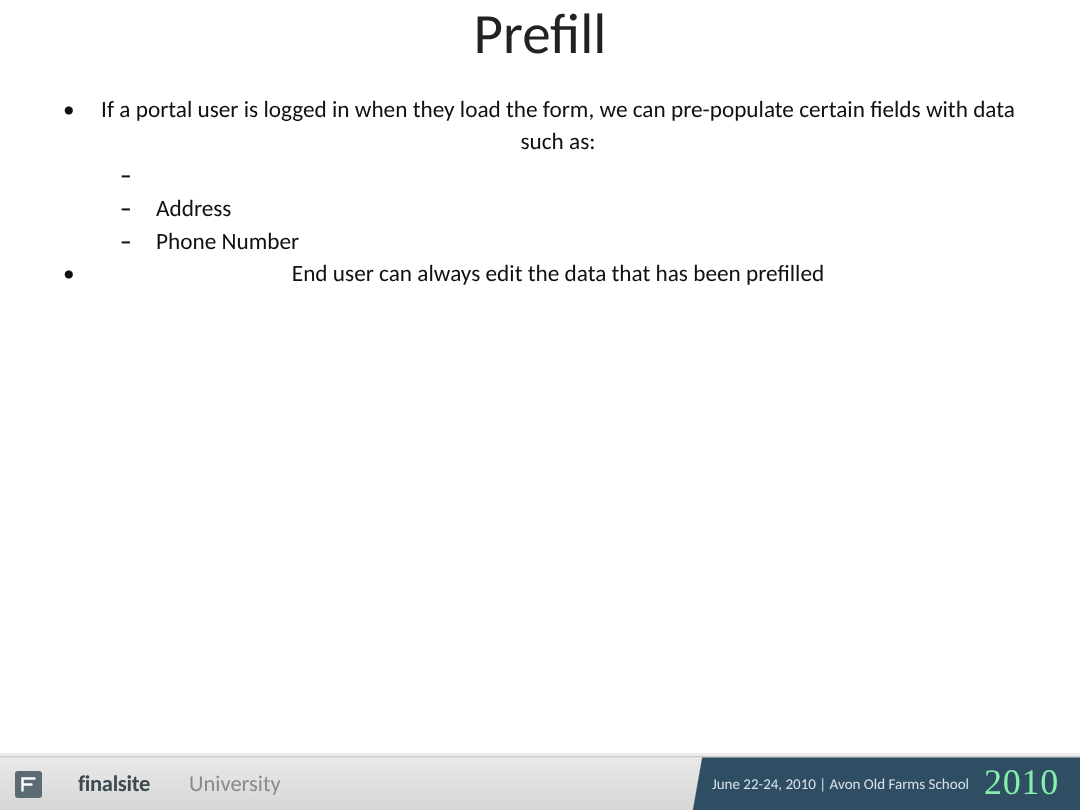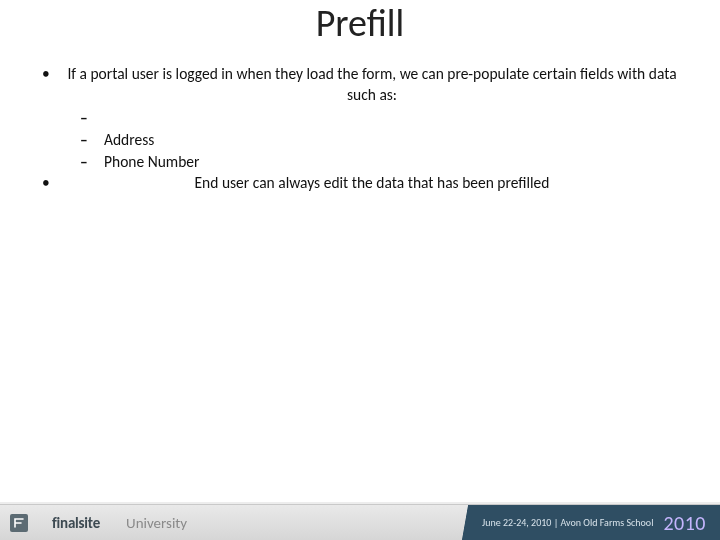--- a/index.html
+++ b/index.html
@@ -16,21 +16,21 @@
   .footer { position: absolute; left: 0; right: 0; bottom: 0; height: 42px; }
   .footer-bar { position: absolute; left: 0; right: 0; bottom: 0; height: 36px; background: linear-gradient(#e9e9e9, #d6d6d6); border-top: 1px solid #c9c9c9; display: flex; align-items: stretch; }
   .footer-left { flex: 1; display: flex; align-items: center; padding-left: 10px; gap: 24px; }
   .logo-square { width: 18px; height: 18px; background: #5c6b73; border-radius: 2px; display: flex; align-items: center; justify-content: center; }
   .logo-square svg { display: block; }
   .brand-finalsite { font-size: 15px; color: #3d4a52; font-weight: 600; letter-spacing: -0.2px; }
   .brand-univ { font-size: 15px; color: #8a8a8a; font-weight: 400; margin-left: 2px; text-align: center; }
   .footer-right { width: 248px; background: #2f4e63; display: flex; align-items: center; justify-content: flex-end; padding-right: 14px; gap: 10px; position: relative; }
   .footer-right::before { content: ""; position: absolute; left: -14px; top: 0; bottom: 0; width: 14px; background: linear-gradient(100deg, transparent 0 48%, #2f4e63 52% 100%); }
   .event-text { font-size: 10px; color: #d7e2ea; font-weight: 400; white-space: nowrap; }
-  .event-year { font-size: 20px; color: #c4b5fd; font-weight: 300; letter-spacing: 0.5px; }
+  .event-year { font-size: 24px; color: #86efac; font-weight: 300; letter-spacing: 0.5px; font-family: Liberation Serif, serif; }
   .rule { position: absolute; left: 0; right: 0; bottom: 36px; height: 2px; background: #ededed; }
 </style>
 </head>
 <body>
 
 <div class="slide">
 
   <div class="title">Prefill</div>
 
   <div class="body">

